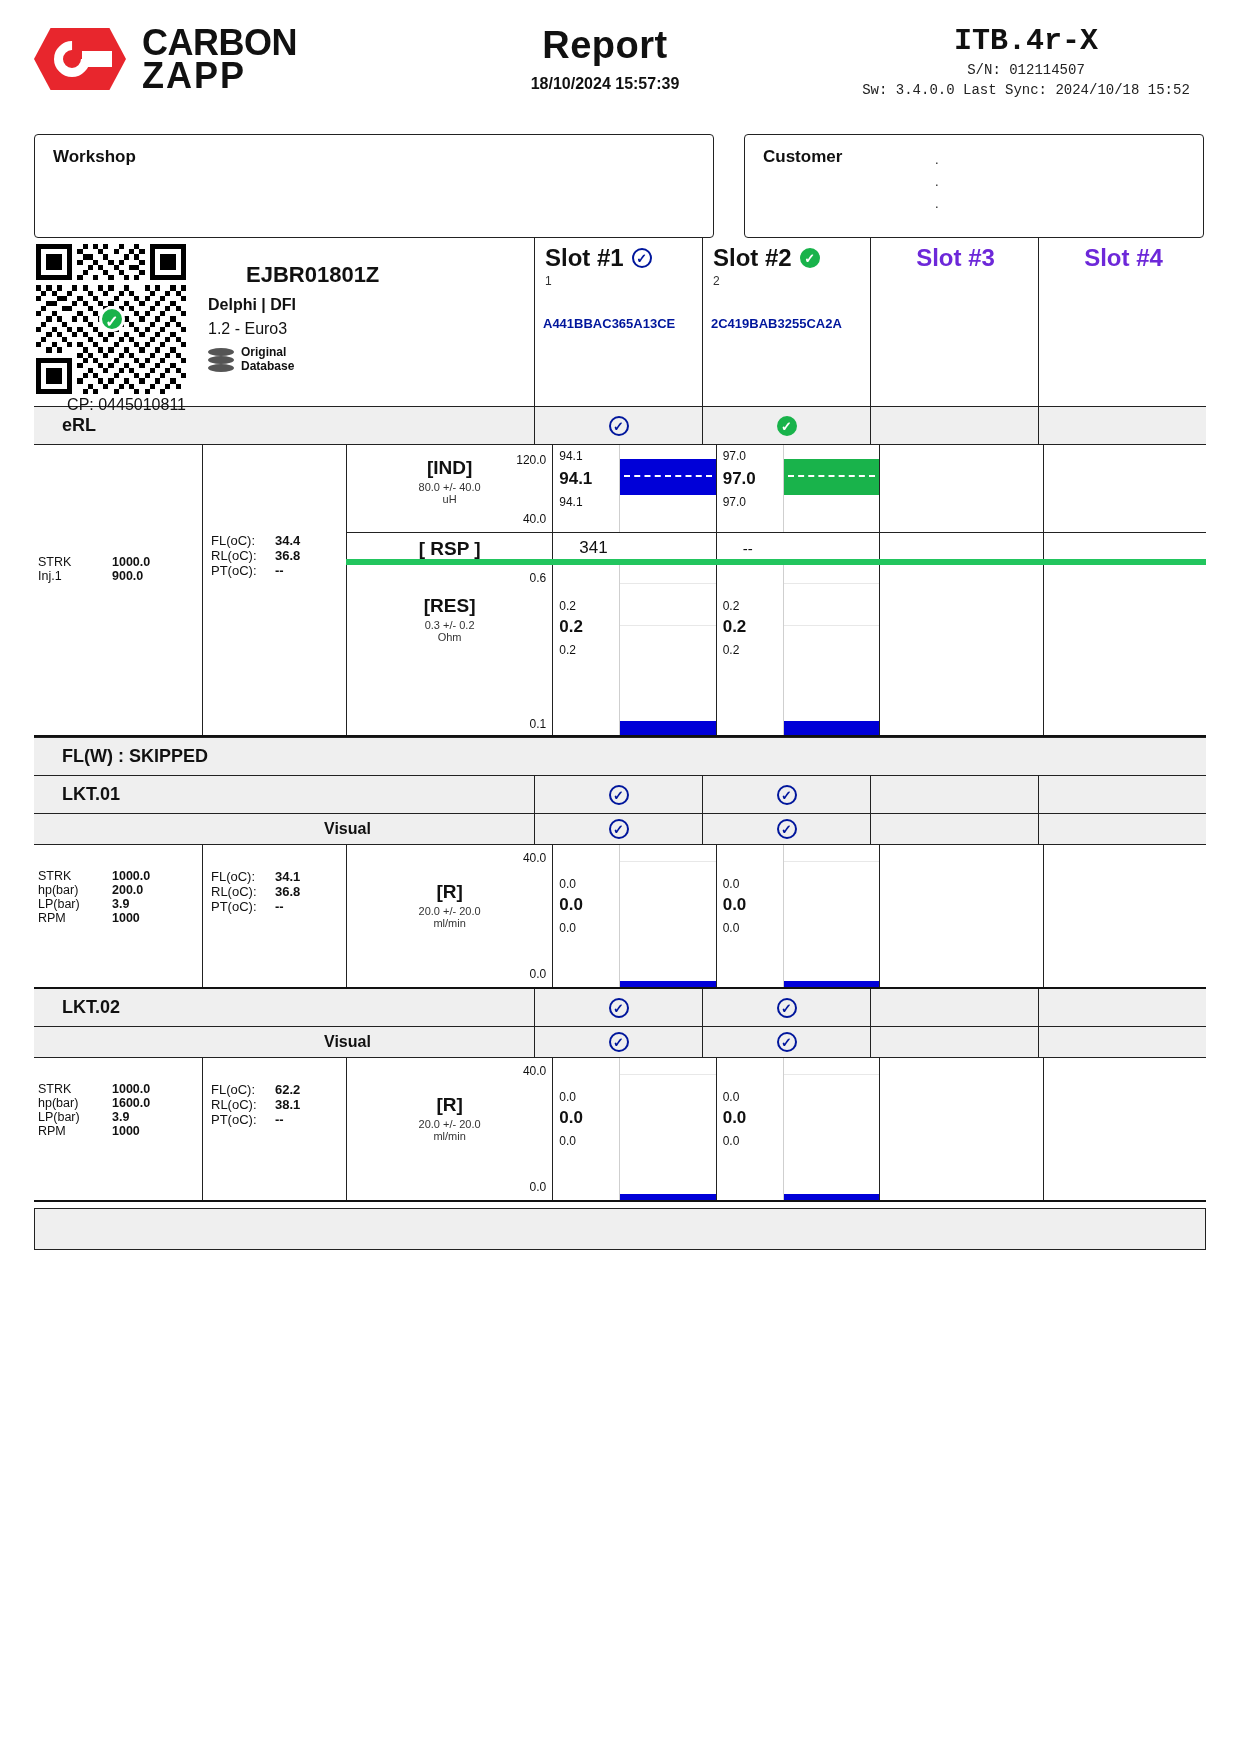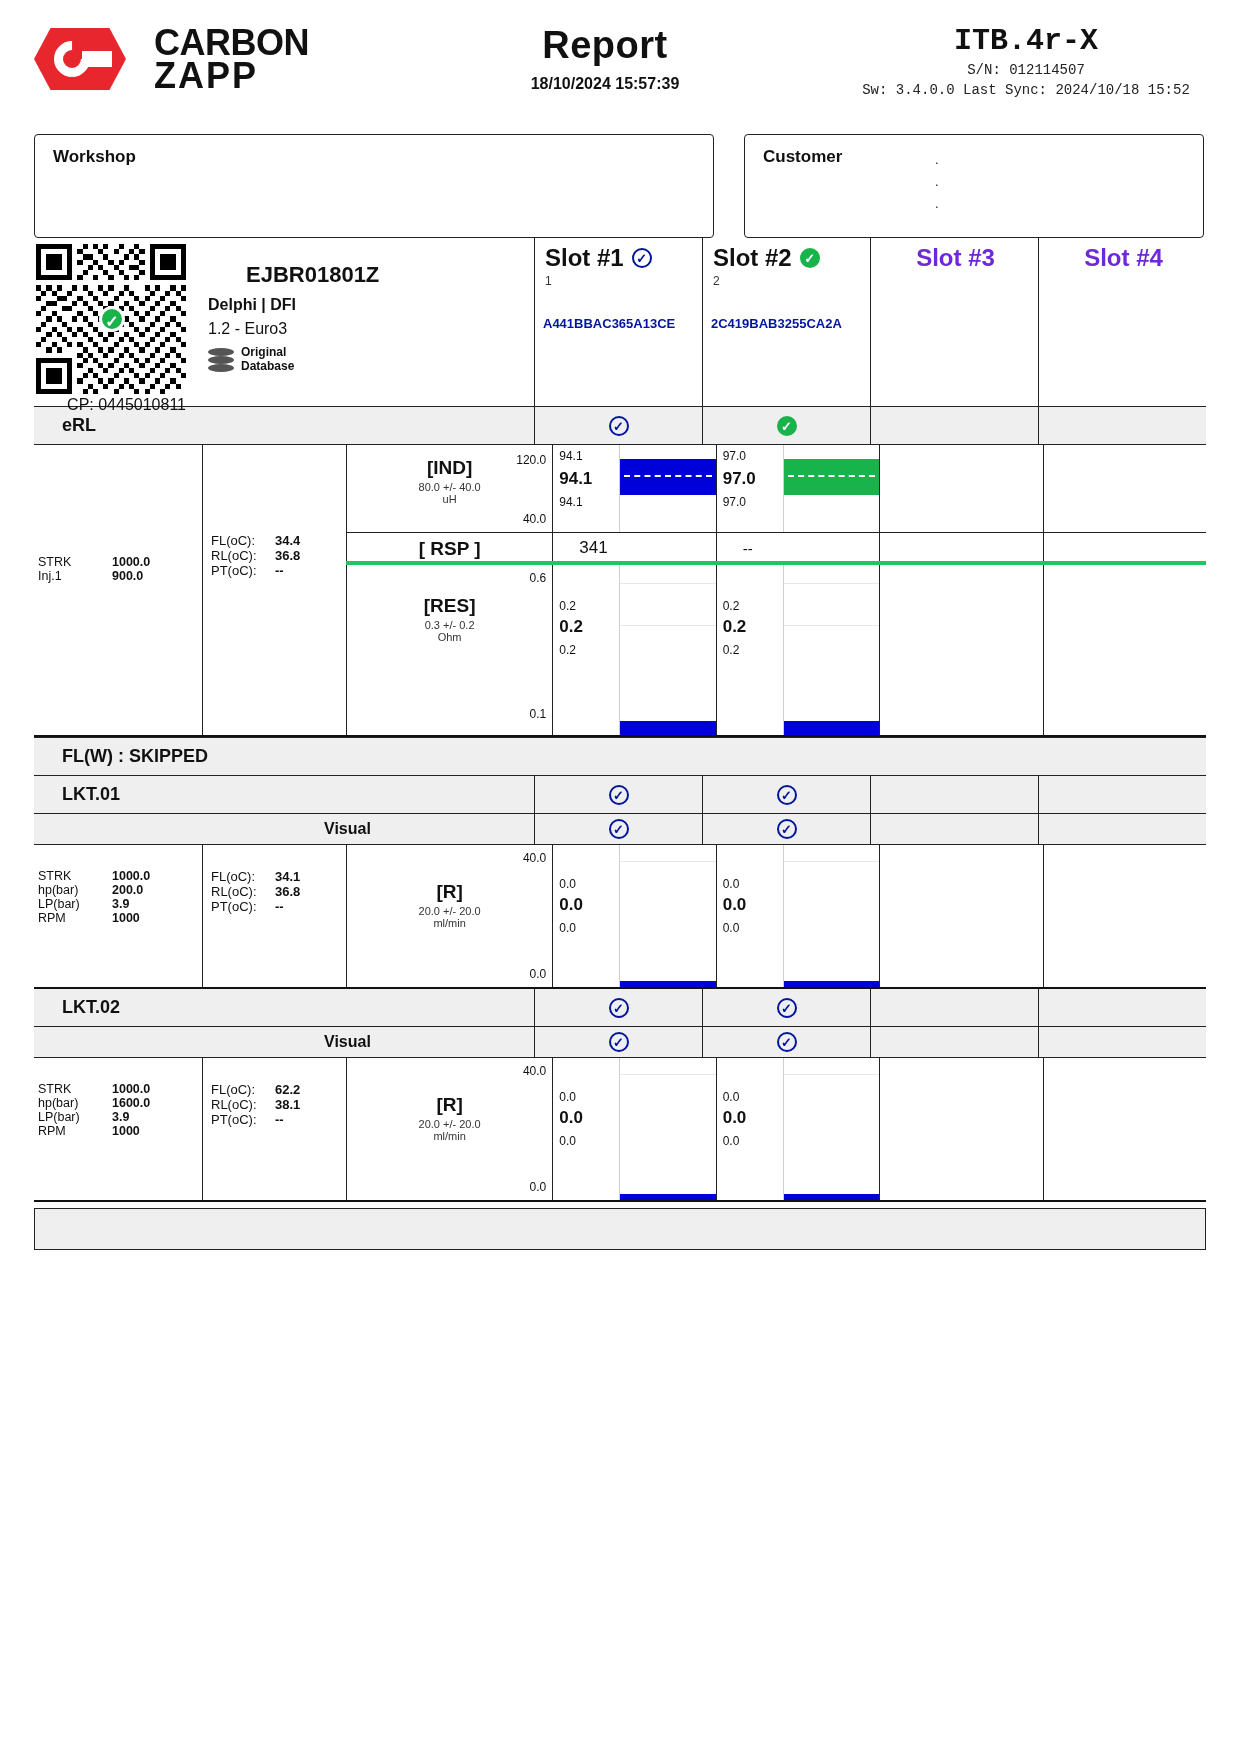--- a/index.html
+++ b/index.html
@@ -8,21 +8,21 @@
     width:1240px; height:1754px;
     background:#ffffff;
     font-family:"Liberation Sans", sans-serif;
     color:#111;
     position:relative;
   }
   .page { position:relative; width:1240px; height:1754px; padding:0 34px; }
 
   
   .header { display:flex; align-items:flex-start; padding-top:24px; height:112px; }
-  .logo-area { width:330px; display:flex; align-items:center; gap:24px; }
+  .logo-area { width:330px; display:flex; align-items:center; gap:12px; }
   .logo-mark { width:96px; height:70px; position:relative; }
   .hex {
     position:absolute; left:0; top:4px; width:92px; height:62px;
     background:#e8262d;
     clip-path:polygon(18% 0%, 82% 0%, 100% 50%, 82% 100%, 18% 100%, 0% 50%);
   }
   .hex-c {
     position:absolute; left:20px; top:17px; width:36px; height:36px;
     border:9px solid #ffffff; border-radius:50%;
     border-right-color:transparent;
@@ -538,41 +538,41 @@
               <div class="gbox">
                 <div class="bar-green" style="left:0; right:0; top:14px; height:36px;"></div>
                 <div class="dash" style="top:30px;"></div>
               </div>
             </div>
           </div>
           <div class="graph-col"></div>
           <div class="graph-col"></div>
         </div>
 
-        <div style="display:flex; border-bottom:4px solid #22c55e; height:32px;">
+        <div style="display:flex; border-bottom:6px solid #22c55e; height:32px;">
           <div class="meas-label-box" style="border-left:1px solid #222; padding-top:5px;">
             <div class="meas-name">[ RSP ]</div>
           </div>
           <div class="graph-col">
             <div style="font-size:17px; padding:5px 0 0 26px;">341</div>
           </div>
           <div class="graph-col">
             <div style="font-size:15px; padding:7px 0 0 26px;">--</div>
           </div>
           <div class="graph-col"></div>
           <div class="graph-col"></div>
         </div>
 
         <div style="display:flex; height:170px;">
           <div class="meas-label-box" style="border-left:1px solid #222; padding-top:30px;">
             <div class="meas-name">[RES]</div>
             <div class="meas-tol">0.3 +/- 0.2</div>
             <div class="meas-unit">Ohm</div>
             <div class="axis-top" style="top:6px;">0.6</div>
-            <div class="axis-bot" style="bottom:14px;">0.1</div>
+            <div class="axis-bot" style="bottom:4px;">0.1</div>
           </div>
           <div class="graph-col">
             <div class="graph-inner">
               <div class="gval" style="top:34px;">0.2</div>
               <div class="gval big" style="top:52px;">0.2</div>
               <div class="gval" style="top:78px;">0.2</div>
               <div class="gbox">
                 <div class="faint" style="top:18px;"></div>
                 <div class="faint" style="top:60px;"></div>
                 <div class="bar-blue" style="left:0; right:0; bottom:0px; height:14px;"></div>

